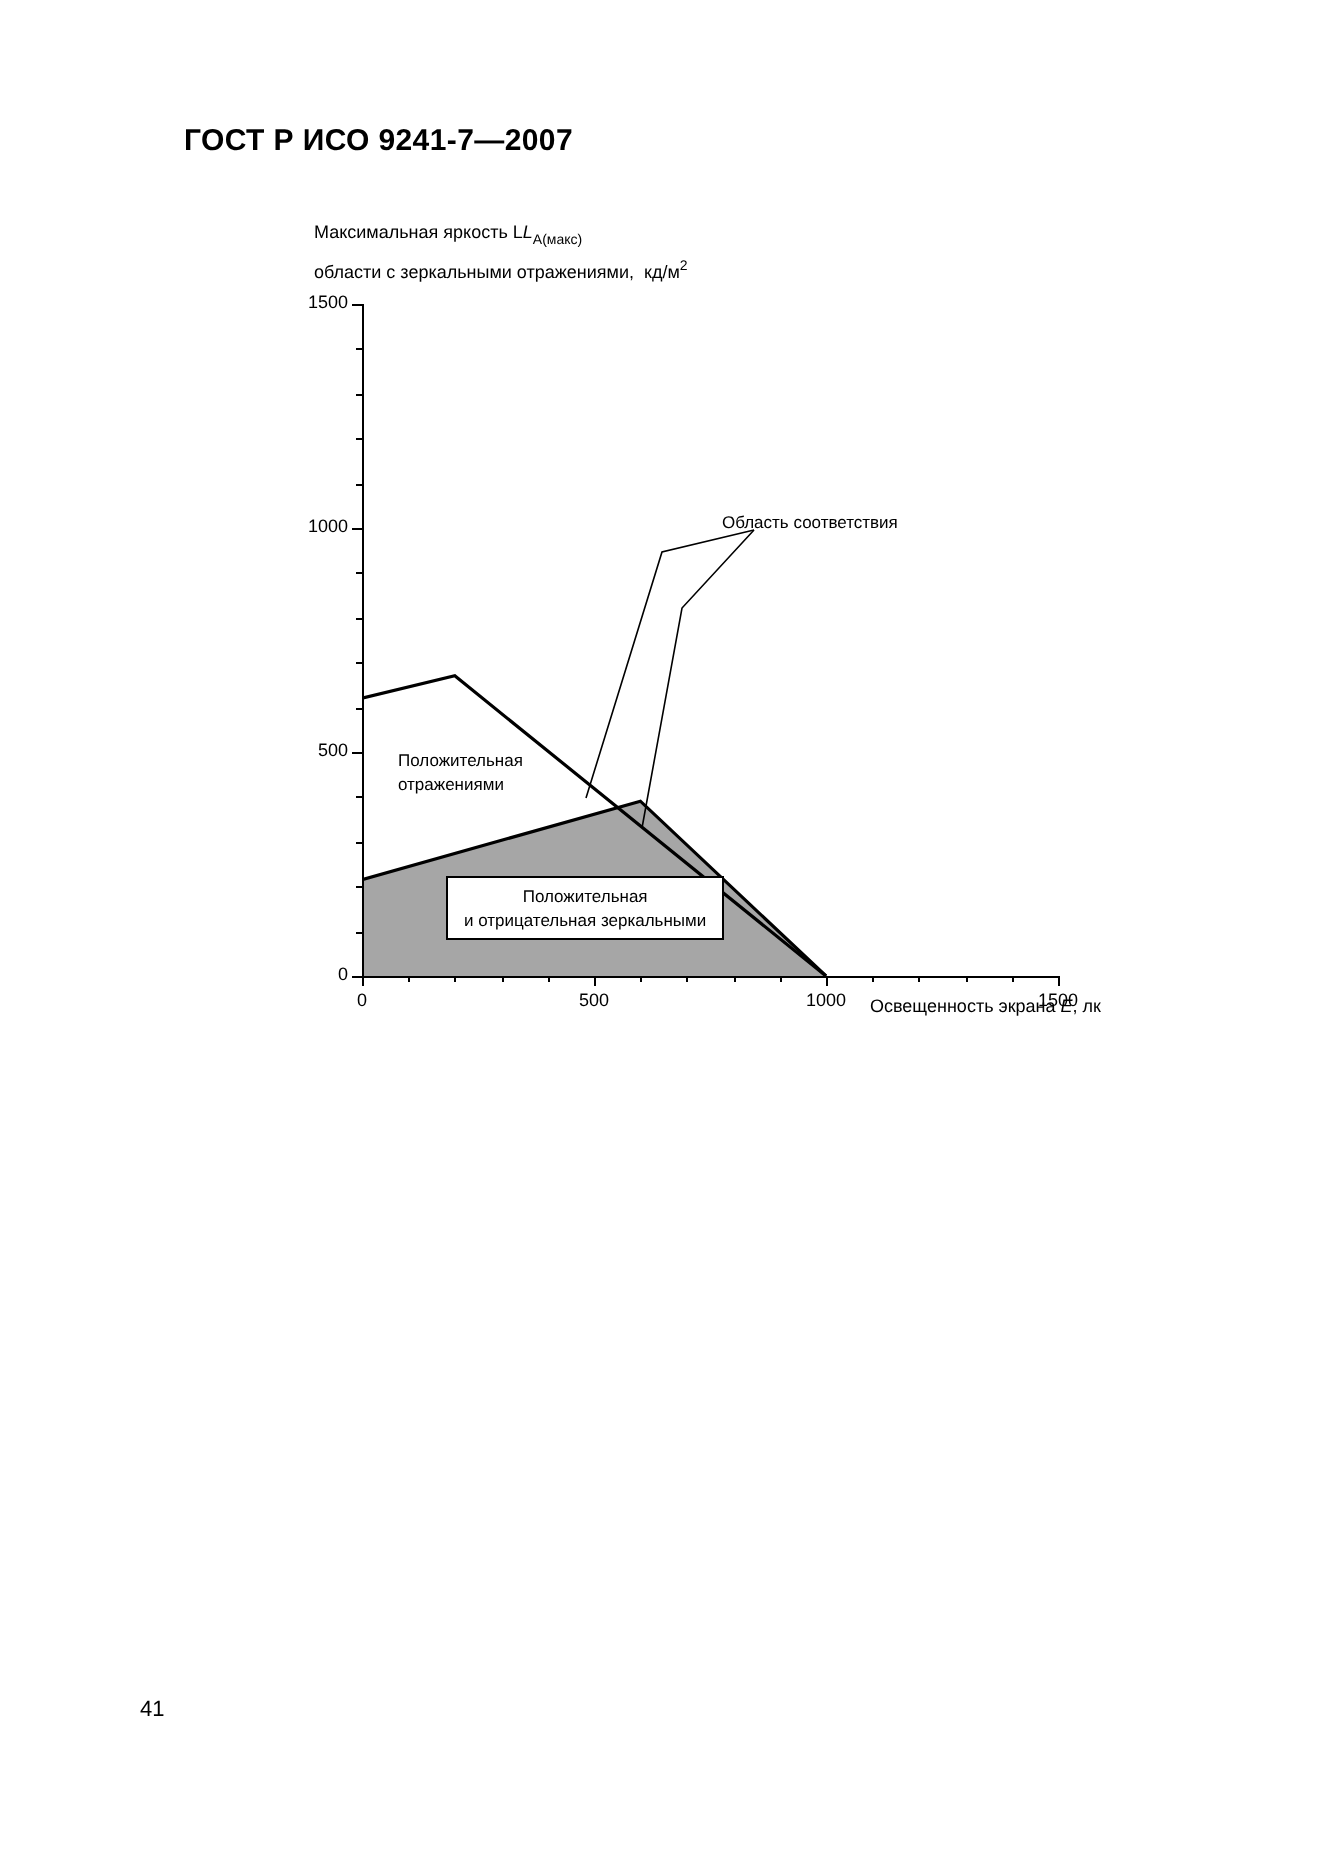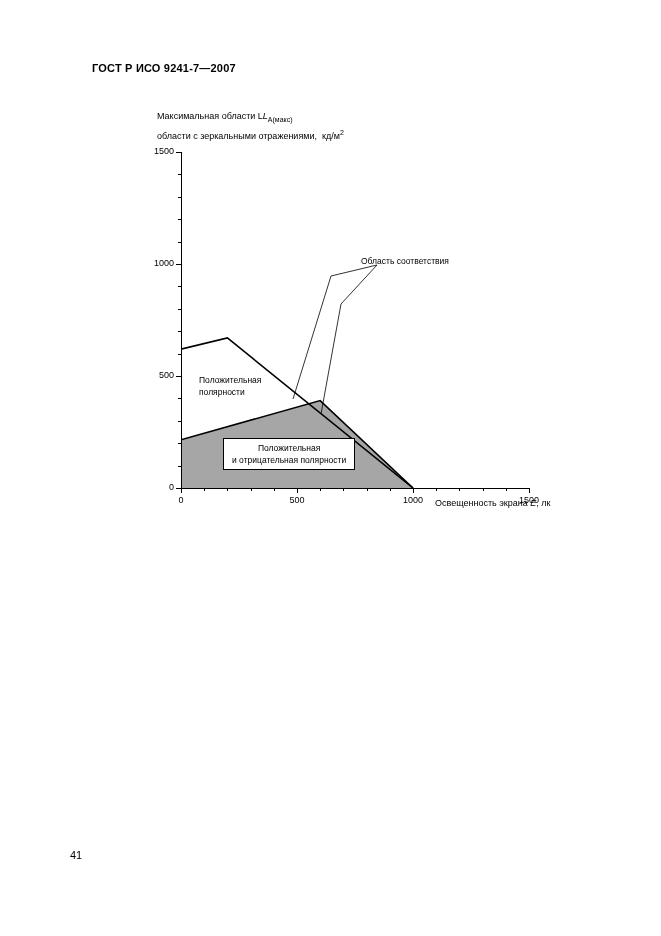--- a/index.html
+++ b/index.html
@@ -17,21 +17,21 @@
   }
   .page {
     position: absolute;
     inset: 0;
     background: #ffffff;
   }
   .doc-header {
     position: absolute;
     left: 68px;
     top: 62px;
-    font-size: 11px;
+    font-size: 15px;
     font-weight: bold;
     letter-spacing: 0.2px;
     white-space: nowrap;
     padding-left: 24px;
   }
   .page-number {
     position: absolute;
     left: 70px;
     top: 849px;
     font-size: 11px;
@@ -153,21 +153,21 @@
 </head>
 <body>
 
 <div class="page">
 
   <div class="doc-header">ГОСТ Р ИСО 9241-7—2007</div>
 
   <div class="chart-wrap">
 
     <div class="ylabel">
-      <span>Максимальная области L</span><i>L</i><span class="sub">A(макс)</span><br>
+      <span>Максимальная яркость L</span><i>L</i><span class="sub">A(макс)</span><br>
       <span>области с зеркальными отражениями,</span>&nbsp;&nbsp;<span>кд/м</span><span class="sup">2</span>
     </div>
 
     <div class="plot">
 
       <svg width="348" height="336" viewBox="0 0 348 336" style="position:absolute;left:0;top:0;">
 
         <polygon points="0,287.8 139.2,248.6 232,336 0,336" fill="#a6a6a6" stroke="none"></polygon>
 
         <polyline points="0,287.8 139.2,248.6 232,336" fill="none" stroke="#000000" stroke-width="1.6"></polyline>
@@ -220,26 +220,26 @@
       <div class="tick-x minor" style="left:324.8px;"></div>
       <div class="tick-x" style="left:348px;"></div>
 
       <div class="xtlabel" style="left:-20px;">0</div>
       <div class="xtlabel" style="left:96px;">500</div>
       <div class="xtlabel" style="left:212px;">1000</div>
       <div class="xtlabel" style="left:328px;">1500</div>
 
       <div class="region-label" style="left:18px; top:222px;">
         <span>Положительная</span><br>
-        <span>полярности</span>
+        <span>отражениями</span>
       </div>
 
       <div class="region-label boxed" style="left:42px; top:286px;">
         <span>Положительная</span><br>
-        <span>и отрицательная полярности</span>
+        <span>и отрицательная зеркальными</span>
       </div>
 
       <div class="callout-label" style="left:180px; top:104px;">Область соответствия</div>
 
     </div>
 
     <div class="xlabel">
       Освещенность экрана <i>E</i>, лк
     </div>
 

